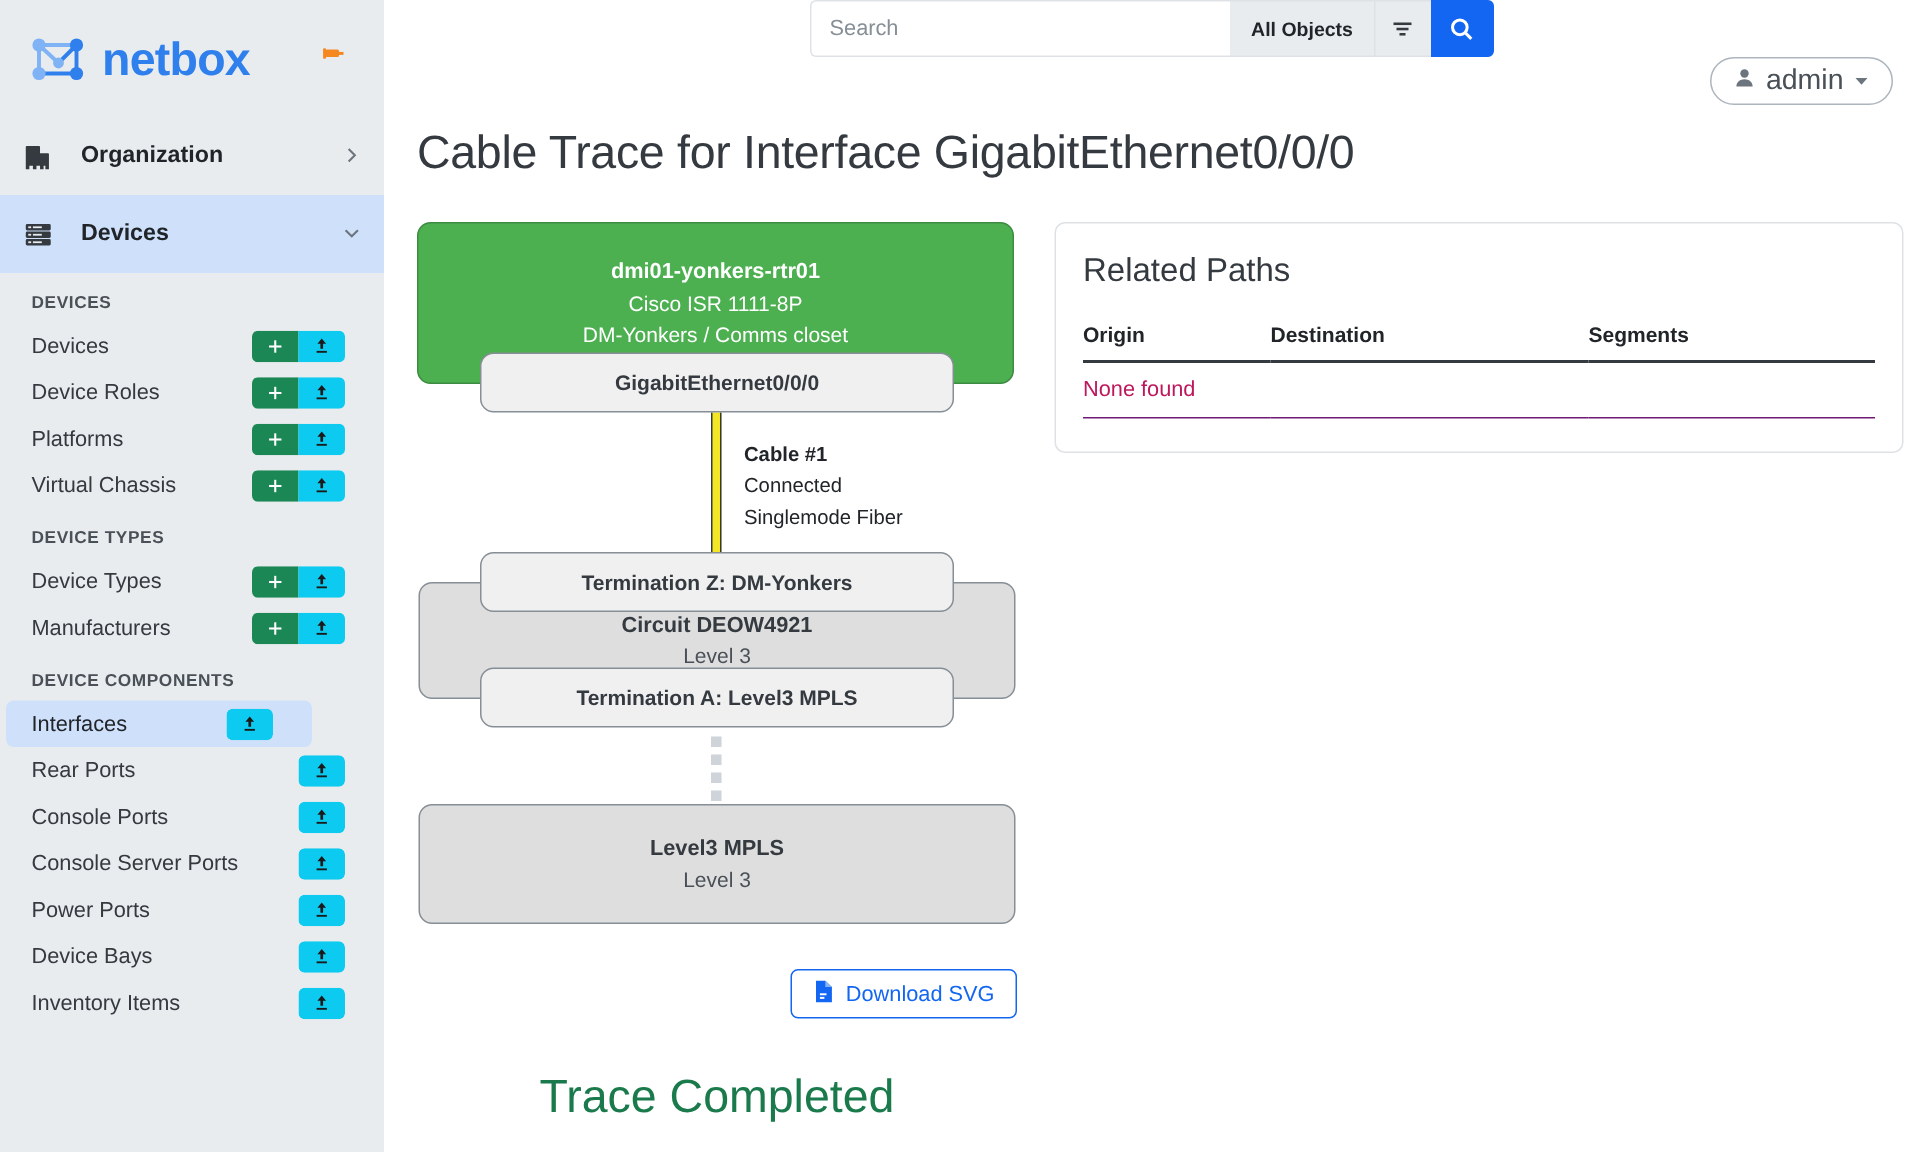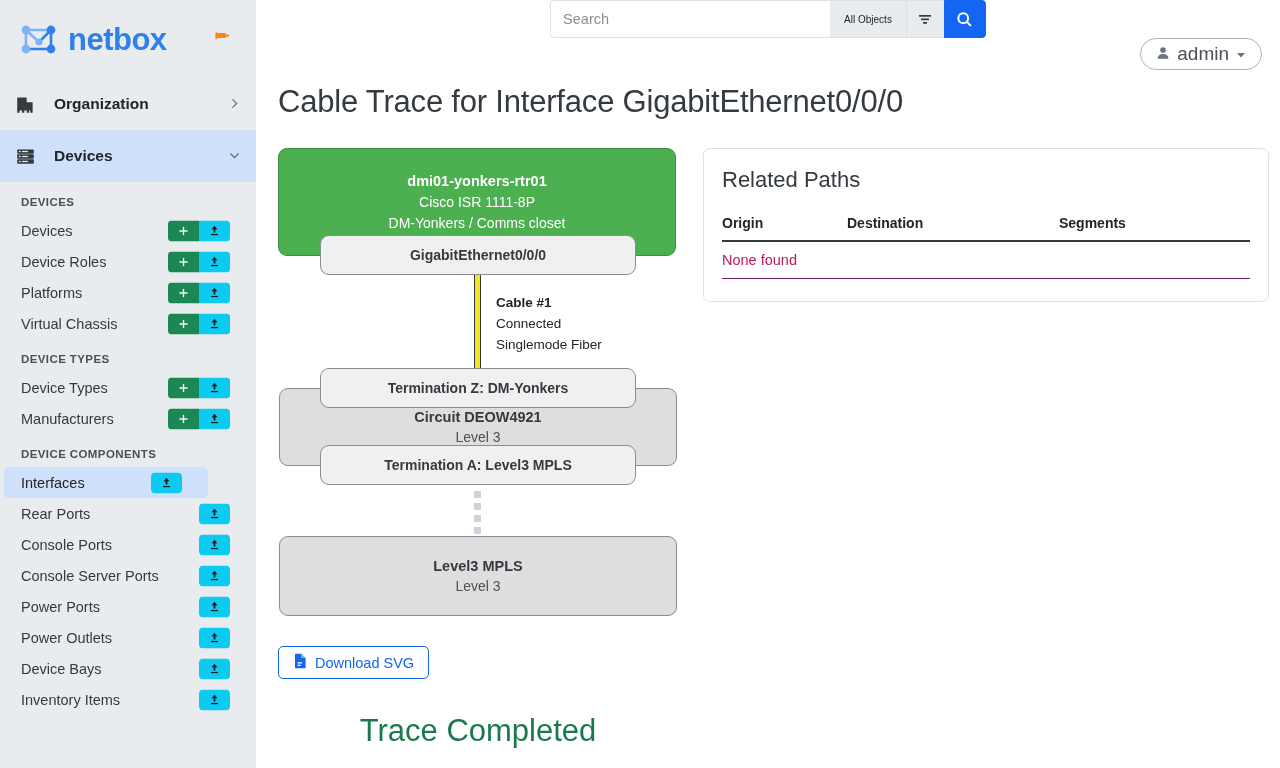--- a/index.html
+++ b/index.html
@@ -70,22 +70,22 @@
   .search-input {
     width: 280px; height: 38px; border: 1px solid #dee2e6; border-right: none;
     border-radius: 4px 0 0 4px; padding: 0 12px; font-size: 14.5px;
     color: #212529; outline: none; background: #fff;
     font-family: "Liberation Sans", sans-serif;
   }
   .search-input::placeholder { color: #868e96; }
   .scope-btn {
     height: 38px; background: #e9ecef; border: 1px solid #dee2e6;
     border-left: none; border-right: none; padding: 0 14px;
-    display: flex; align-items: center; font-size: 10px; color: #212529;
-    cursor: pointer; white-space: nowrap;
+    display: flex; align-items: center; font-size: 13px; color: #212529;
+    cursor: pointer; white-space: nowrap; font-weight: bold;
   }
   .filter-btn {
     width: 38px; height: 38px; background: #e9ecef; border: 1px solid #dee2e6;
     border-left: 1px solid #dee2e6; border-right: none;
     display: flex; align-items: center; justify-content: center; cursor: pointer;
   }
   .go-btn {
     width: 42px; height: 38px; background: #1266f1; border: 1px solid #1266f1;
     border-radius: 0 4px 4px 0; display: flex; align-items: center;
     justify-content: center; cursor: pointer;
@@ -145,21 +145,21 @@
   .cable-label { position: absolute; left: 218px; top: 20px; }
   .cable-label .cl1 { font-size: 13.5px; font-weight: 700; color: #212529; }
   .cable-label .cl2 { font-size: 13.5px; color: #212529; margin-top: 6px; }
   .cable-label .cl3 { font-size: 13.5px; color: #212529; margin-top: 6px; }
 
   .dotted-seg { height: 47px; position: relative; }
   .dot {
     position: absolute; left: 196px; width: 7px; height: 7px; background: #ced4da;
   }
 
-  .dl-wrap { display: flex; justify-content: flex-start; margin-top: 30px; }
+  .dl-wrap { display: flex; justify-content: flex-end; margin-top: 30px; }
   .dl-btn {
     display: flex; align-items: center; gap: 8px; height: 33px;
     border: 1px solid #1266f1; border-radius: 5px; background: #fff;
     color: #1266f1; font-size: 14.5px; padding: 0 14px; cursor: pointer;
   }
   .trace-status {
     text-align: center; font-size: 31px; color: #1a7a4c;
     margin-top: 34px; font-weight: 400;
   }
 
@@ -409,31 +409,20 @@
       <span class="btn-grp">
         <span class="mini-btn imp" style="border-radius:4px">
             <svg width="11" height="12" viewBox="0 0 16 16" fill="#1a1a1a">
               <path d="M8 1 L12.2 6 H9.3 V11 H6.7 V6 H3.8 Z"></path>
               <rect x="3" y="13" width="10" height="1.8"></rect>
             </svg>
           </span>
       </span>
     </div>
     <div class="nav-item">
-      <span class="ilabel">Power Outlets</span>
-      <span class="btn-grp">
-        <span class="mini-btn imp" style="border-radius:4px">
-            <svg width="11" height="12" viewBox="0 0 16 16" fill="#1a1a1a">
-              <path d="M8 1 L12.2 6 H9.3 V11 H6.7 V6 H3.8 Z"></path>
-              <rect x="3" y="13" width="10" height="1.8"></rect>
-            </svg>
-          </span>
-      </span>
-    </div>
-    <div class="nav-item">
       <span class="ilabel">Device Bays</span>
       <span class="btn-grp">
         <span class="mini-btn imp" style="border-radius:4px">
             <svg width="11" height="12" viewBox="0 0 16 16" fill="#1a1a1a">
               <path d="M8 1 L12.2 6 H9.3 V11 H6.7 V6 H3.8 Z"></path>
               <rect x="3" y="13" width="10" height="1.8"></rect>
             </svg>
           </span>
       </span>
     </div>

